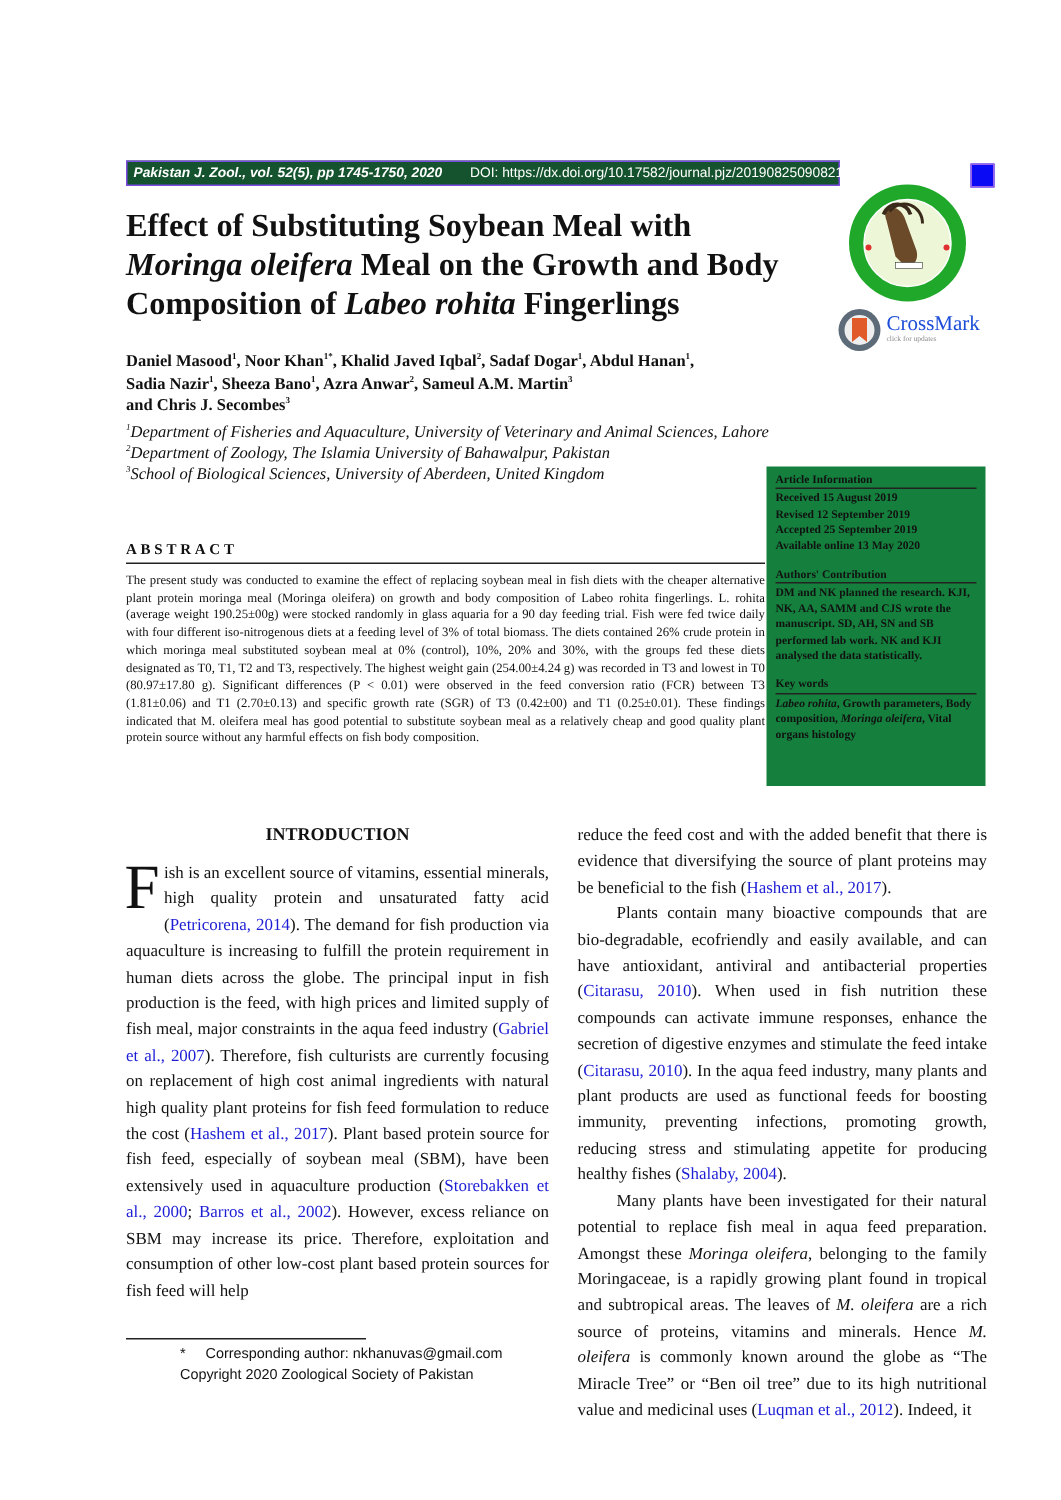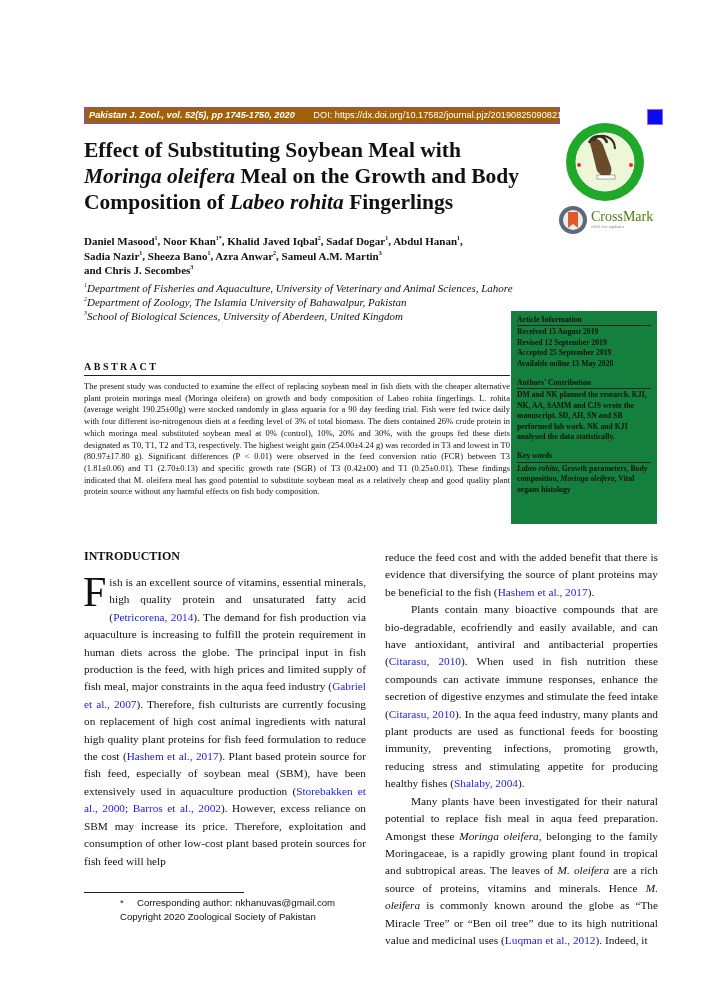--- a/index.html
+++ b/index.html
@@ -1,35 +1,35 @@
 <!DOCTYPE html>
 <html><head>
 <meta charset="utf-8">
 <style>
   html, body { margin:0; padding:0; background:#fff; }
   body { width:707px; height:1000px; position:relative; overflow:hidden;
          font-family:"Liberation Serif","DejaVu Serif",serif; color:#111; }
   .abs { position:absolute; }
-  #header-bar { left:84px; top:107px; width:474px; height:15px; background:#a16207;
+  #header-bar { left:84px; top:107px; width:474px; height:15px; background:#14532d;
        border:1px solid #7a4de0; color:#fff; font-family:"Liberation Sans",sans-serif;
        font-size:9.2px; line-height:15px; white-space:nowrap; }
   #header-bar .cite { font-weight:bold; font-style:italic; margin-left:4px; }
   #header-bar .doi { margin-left:16px; }
   #corner-square { left:647px; top:109px; width:14px; height:14px; background:#0a0af5; border:1px solid #9a60e8; }
   #title { left:84px; top:137px; width:470px; font-size:21.5px; font-weight:bold; line-height:26px; }
   #authors { left:84px; top:234px; width:430px; font-size:11px; font-weight:bold; line-height:14.5px; }
   #affils { left:84px; top:281px; width:430px; font-size:11px; font-style:italic; line-height:14.2px; }
   #abstract-head { left:84px; top:361px; font-size:10px; font-weight:bold; letter-spacing:2.5px; }
   #abstract-rule { left:84px; top:375px; width:426px; height:1px; background:#222; }
   #abstract-text { left:84px; top:381px; width:426px; font-size:8.5px; line-height:11.7px; text-align:justify; }
   #info-box { left:511px; top:311px; width:146px; height:213px; background:#15803d; }
   .info-inner { position:absolute; left:6px; top:4px; width:134px; font-size:7.7px; font-weight:bold; line-height:10.4px; }
   .info-head { border-bottom:1px solid #222; margin-bottom:1px; }
   .gap { height:9px; }
-  #intro-head { left:84px; top:549px; width:282px; text-align:left; font-size:12px; font-weight:bold; }
+  #intro-head { left:84px; top:549px; width:282px; text-align:center; font-size:12px; font-weight:bold; }
   .col { font-size:11.3px; line-height:17.4px; text-align:justify; }
   #col-left { left:84px; top:574px; width:282px; }
   #col-right { left:385px; top:549px; width:273px; }
   .dropcap { float:left; font-size:42px; line-height:34px; margin:1px 3px 0 -1px; }
   .ref { color:#1d1dd6; }
   .indent { text-indent:26px; display:block; }
   #fn-rule { left:84px; top:892px; width:160px; height:1px; background:#222; }
   #footnotes { left:84px; top:896px; font-family:"Liberation Sans",sans-serif; font-size:9.6px; line-height:13.6px;margin-left:36px; }
   #logo { left:559px; top:121px; }
   #crossmark { left:558px; top:205px; }
@@ -58,21 +58,21 @@
   </svg>
 </div>
 
 <div id="crossmark" class="abs" style="display:flex;align-items:center;">
   <svg width="30" height="30" viewBox="0 0 30 30">
     <circle cx="15" cy="15" r="14" fill="#5d6b78"></circle>
     <circle cx="15" cy="15" r="10" fill="#eee"></circle>
     <path d="M10 7 H20 V23 L15 19 L10 23 Z" fill="#e05a2a"></path>
   </svg>
   <div style="margin-left:3px;font-family:'Liberation Serif',serif;">
-    <div style="font-size:14px;color:#4d7c0f;line-height:14px;">CrossMark</div>
+    <div style="font-size:14px;color:#1d4ed8;line-height:14px;">CrossMark</div>
     <div style="font-size:5px;color:#888;line-height:6px;">click for updates</div>
   </div>
 </div>
 
 <div id="title" class="abs">
   <div>Effect of Substituting Soybean Meal with</div>
   <div><i>Moringa oleifera</i><span> Meal on the Growth and Body</span></div>
   <div><span>Composition of </span><i>Labeo rohita</i><span> Fingerlings</span></div>
 </div>
 

